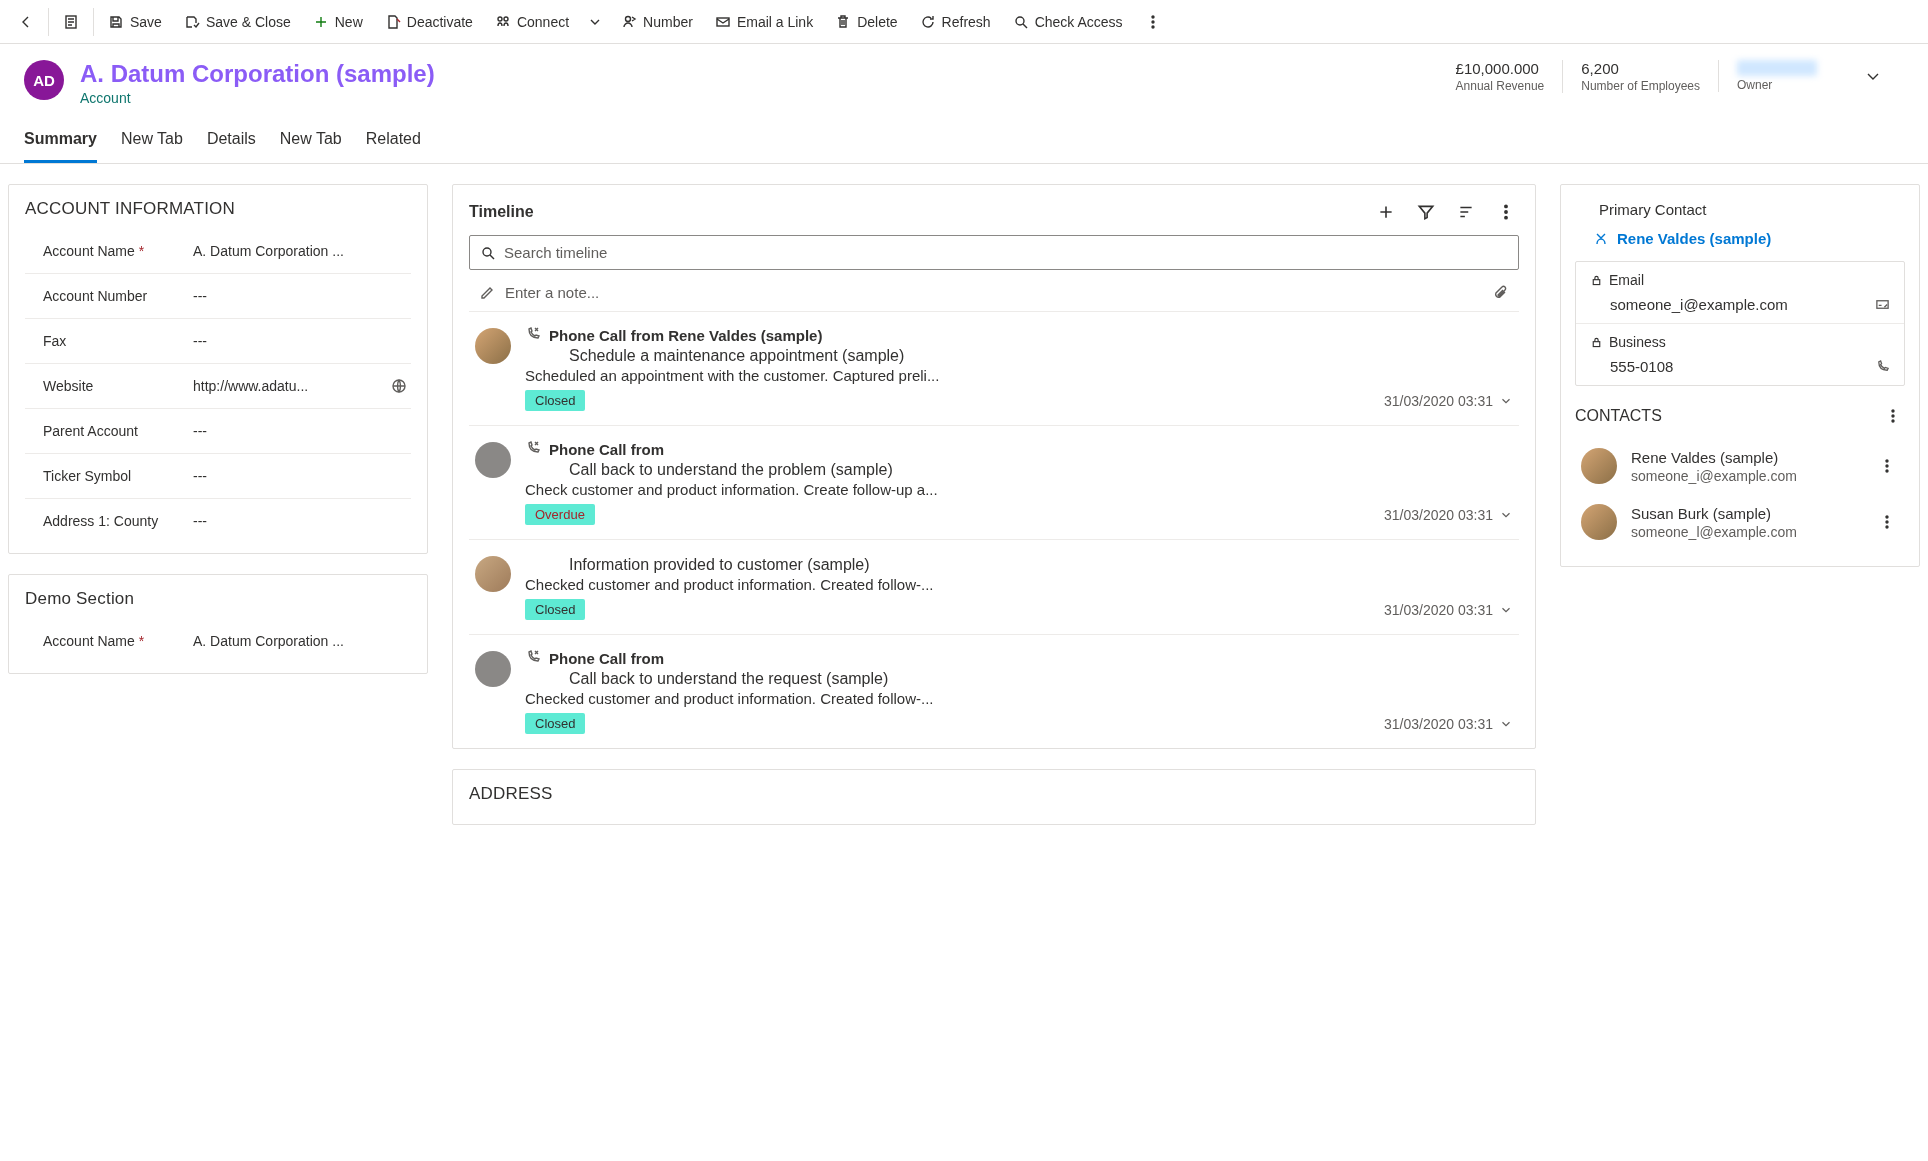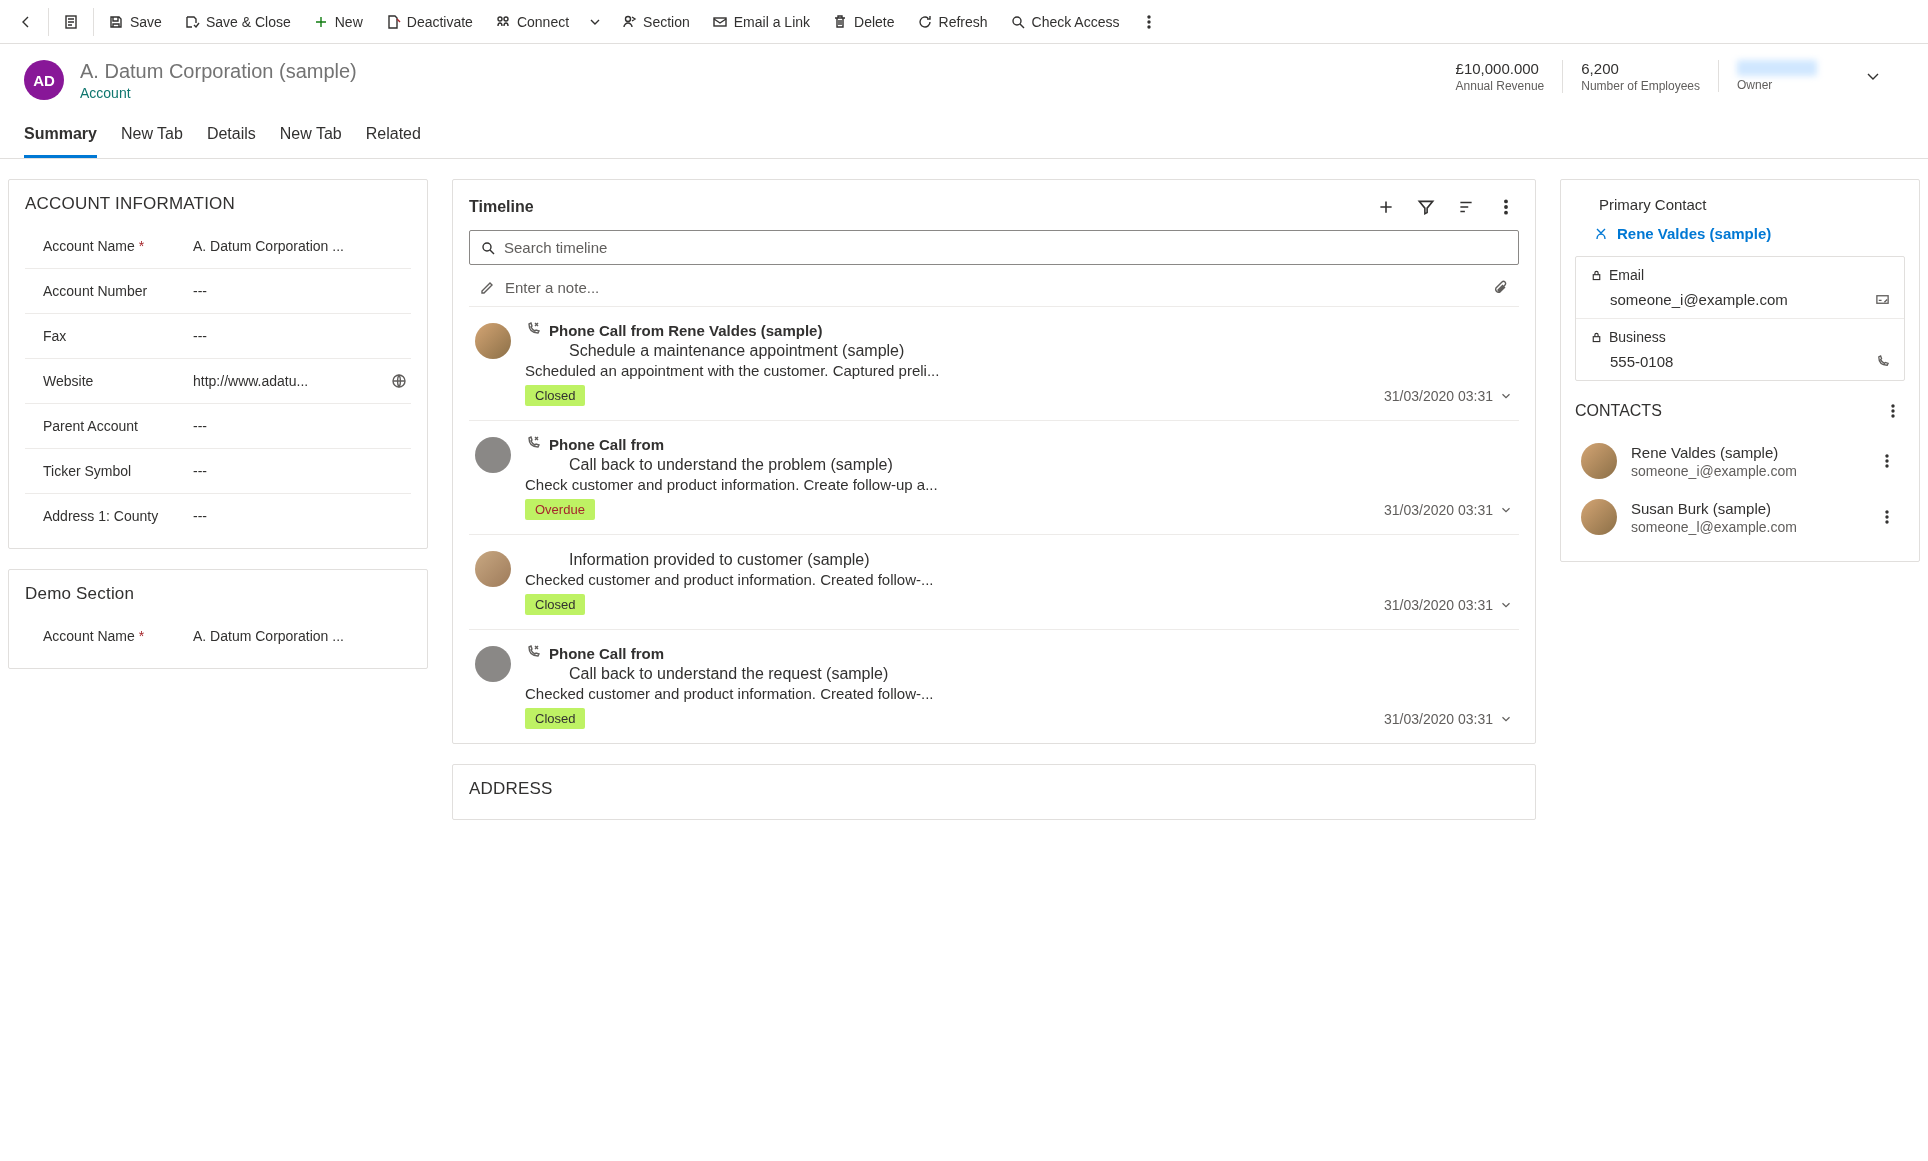--- a/index.html
+++ b/index.html
@@ -6,21 +6,21 @@
 body { font-family: "Segoe UI", -apple-system, sans-serif; font-size: 14px; color: #323130; background: #fff; }
 
 .toolbar { display: flex; align-items: center; height: 44px; border-bottom: 1px solid #e1dfdd; padding: 0 8px; gap: 2px; }
 .toolbar-btn { display: inline-flex; align-items: center; gap: 6px; padding: 6px 10px; background: none; border: none; cursor: pointer; font-size: 14px; color: #323130; border-radius: 2px; }
 .toolbar-icon { width: 16px; height: 16px; display: inline-flex; align-items: center; justify-content: center; }
 .toolbar-sep { width: 1px; height: 28px; background: #e1dfdd; margin: 0 2px; }
 
 .record-header { display: flex; align-items: flex-start; padding: 16px 33px 8px 24px; gap: 16px; }
 .avatar-circle { width: 40px; height: 40px; border-radius: 50%; background: #881798; color: #fff; font-weight: 600; font-size: 15px; display: flex; align-items: center; justify-content: center; flex-shrink: 0; }
 .record-title-block { flex: 1; }
-.record-title { font-size: 20px; font-weight: 400; color: #737373; }
+.record-title { font-size: 24px; font-weight: 700; color: #8b5cf6; }
 .record-subtitle { font-size: 14px; color: #0f766e; margin-top: 2px; }
 .record-stats { display: flex; gap: 0; align-items: flex-start; }
 .stat { padding: 0 18px; border-left: 1px solid #e1dfdd; }
 .stat:first-child { border-left: none; }
 .stat-value { font-size: 15px; color: #323130; }
 .stat-label { font-size: 12px; color: #605e5c; margin-top: 2px; }
 .owner-redact { width: 80px; height: 16px; background: #d0e7ff; filter: blur(3px); border-radius: 2px; }
 .chevron-expand { padding: 8px 14px; cursor: pointer; display: flex; align-items: center; }
 
 .tabs { display: flex; gap: 24px; padding: 0 24px; border-bottom: 1px solid #e1dfdd; margin-top: 6px; }
@@ -60,21 +60,21 @@
 .tl-avatar { width: 36px; height: 36px; border-radius: 50%; background: #8a8886; flex-shrink: 0; margin-top: 2px; background-size: cover; }
 .tl-avatar.img1 { background: linear-gradient(135deg, #d4a574 0%, #8b6f47 100%); }
 .tl-avatar.img2 { background: linear-gradient(135deg, #c8a882 0%, #9e7b5a 100%); }
 .tl-body { flex: 1; min-width: 0; }
 .tl-title-row { display: flex; align-items: center; gap: 8px; }
 .tl-type-icon { color: #605e5c; }
 .tl-title { font-weight: 600; font-size: 15px; }
 .tl-sub { font-size: 16px; color: #323130; margin-top: 2px; margin-left: 44px; }
 .tl-desc { font-size: 15px; color: #323130; margin-top: 2px; overflow: hidden; text-overflow: ellipsis; white-space: nowrap; }
 .tl-footer { display: flex; align-items: center; justify-content: space-between; margin-top: 6px; }
-.tl-badge { font-size: 13px; padding: 3px 10px; background: #bef264; border-radius: 2px; color: #323130; }
+.tl-badge { font-size: 13px; padding: 3px 10px; background: #5eead4; border-radius: 2px; color: #323130; }
 .tl-badge.overdue { color: #a4262c; }
 .tl-date { font-size: 14px; color: #605e5c; display: flex; align-items: center; gap: 6px; }
 
 .pc-title { font-size: 15px; color: #323130; margin-bottom: 12px; padding-left: 24px; }
 .pc-link { display: flex; align-items: center; gap: 8px; color: #0078d4; font-weight: 600; font-size: 15px; cursor: pointer; margin-bottom: 14px; padding-left: 18px; }
 .pc-card { border: 1px solid #e1dfdd; border-radius: 2px; }
 .pc-field { padding: 10px 14px; border-bottom: 1px solid #edebe9; }
 .pc-field:last-child { border-bottom: none; }
 .pc-field-hdr { display: flex; align-items: center; gap: 6px; font-size: 14px; color: #323130; }
 .pc-field-val { font-size: 15px; margin-top: 8px; padding-left: 20px; display: flex; justify-content: space-between; align-items: center; }
@@ -160,21 +160,21 @@
         </svg>
       </span>
   </button>
   <button class="toolbar-btn">
     <span class="toolbar-icon">
         <svg viewBox="0 0 16 16">
           <circle cx="7" cy="5" r="2.5"></circle>
           <path d="M3 13c0-2 2-4 4-4s4 2 4 4M11 3l3 2-3 2"></path>
         </svg>
       </span>
-    <span>Section</span>
+    <span>Number</span>
   </button>
   <button class="toolbar-btn">
     <span class="toolbar-icon">
         <svg viewBox="0 0 16 16">
           <rect x="2" y="4" width="12" height="8"></rect>
           <path d="M2 5l6 4 6-4"></path>
         </svg>
       </span>
     <span>Email a Link</span>
   </button>

